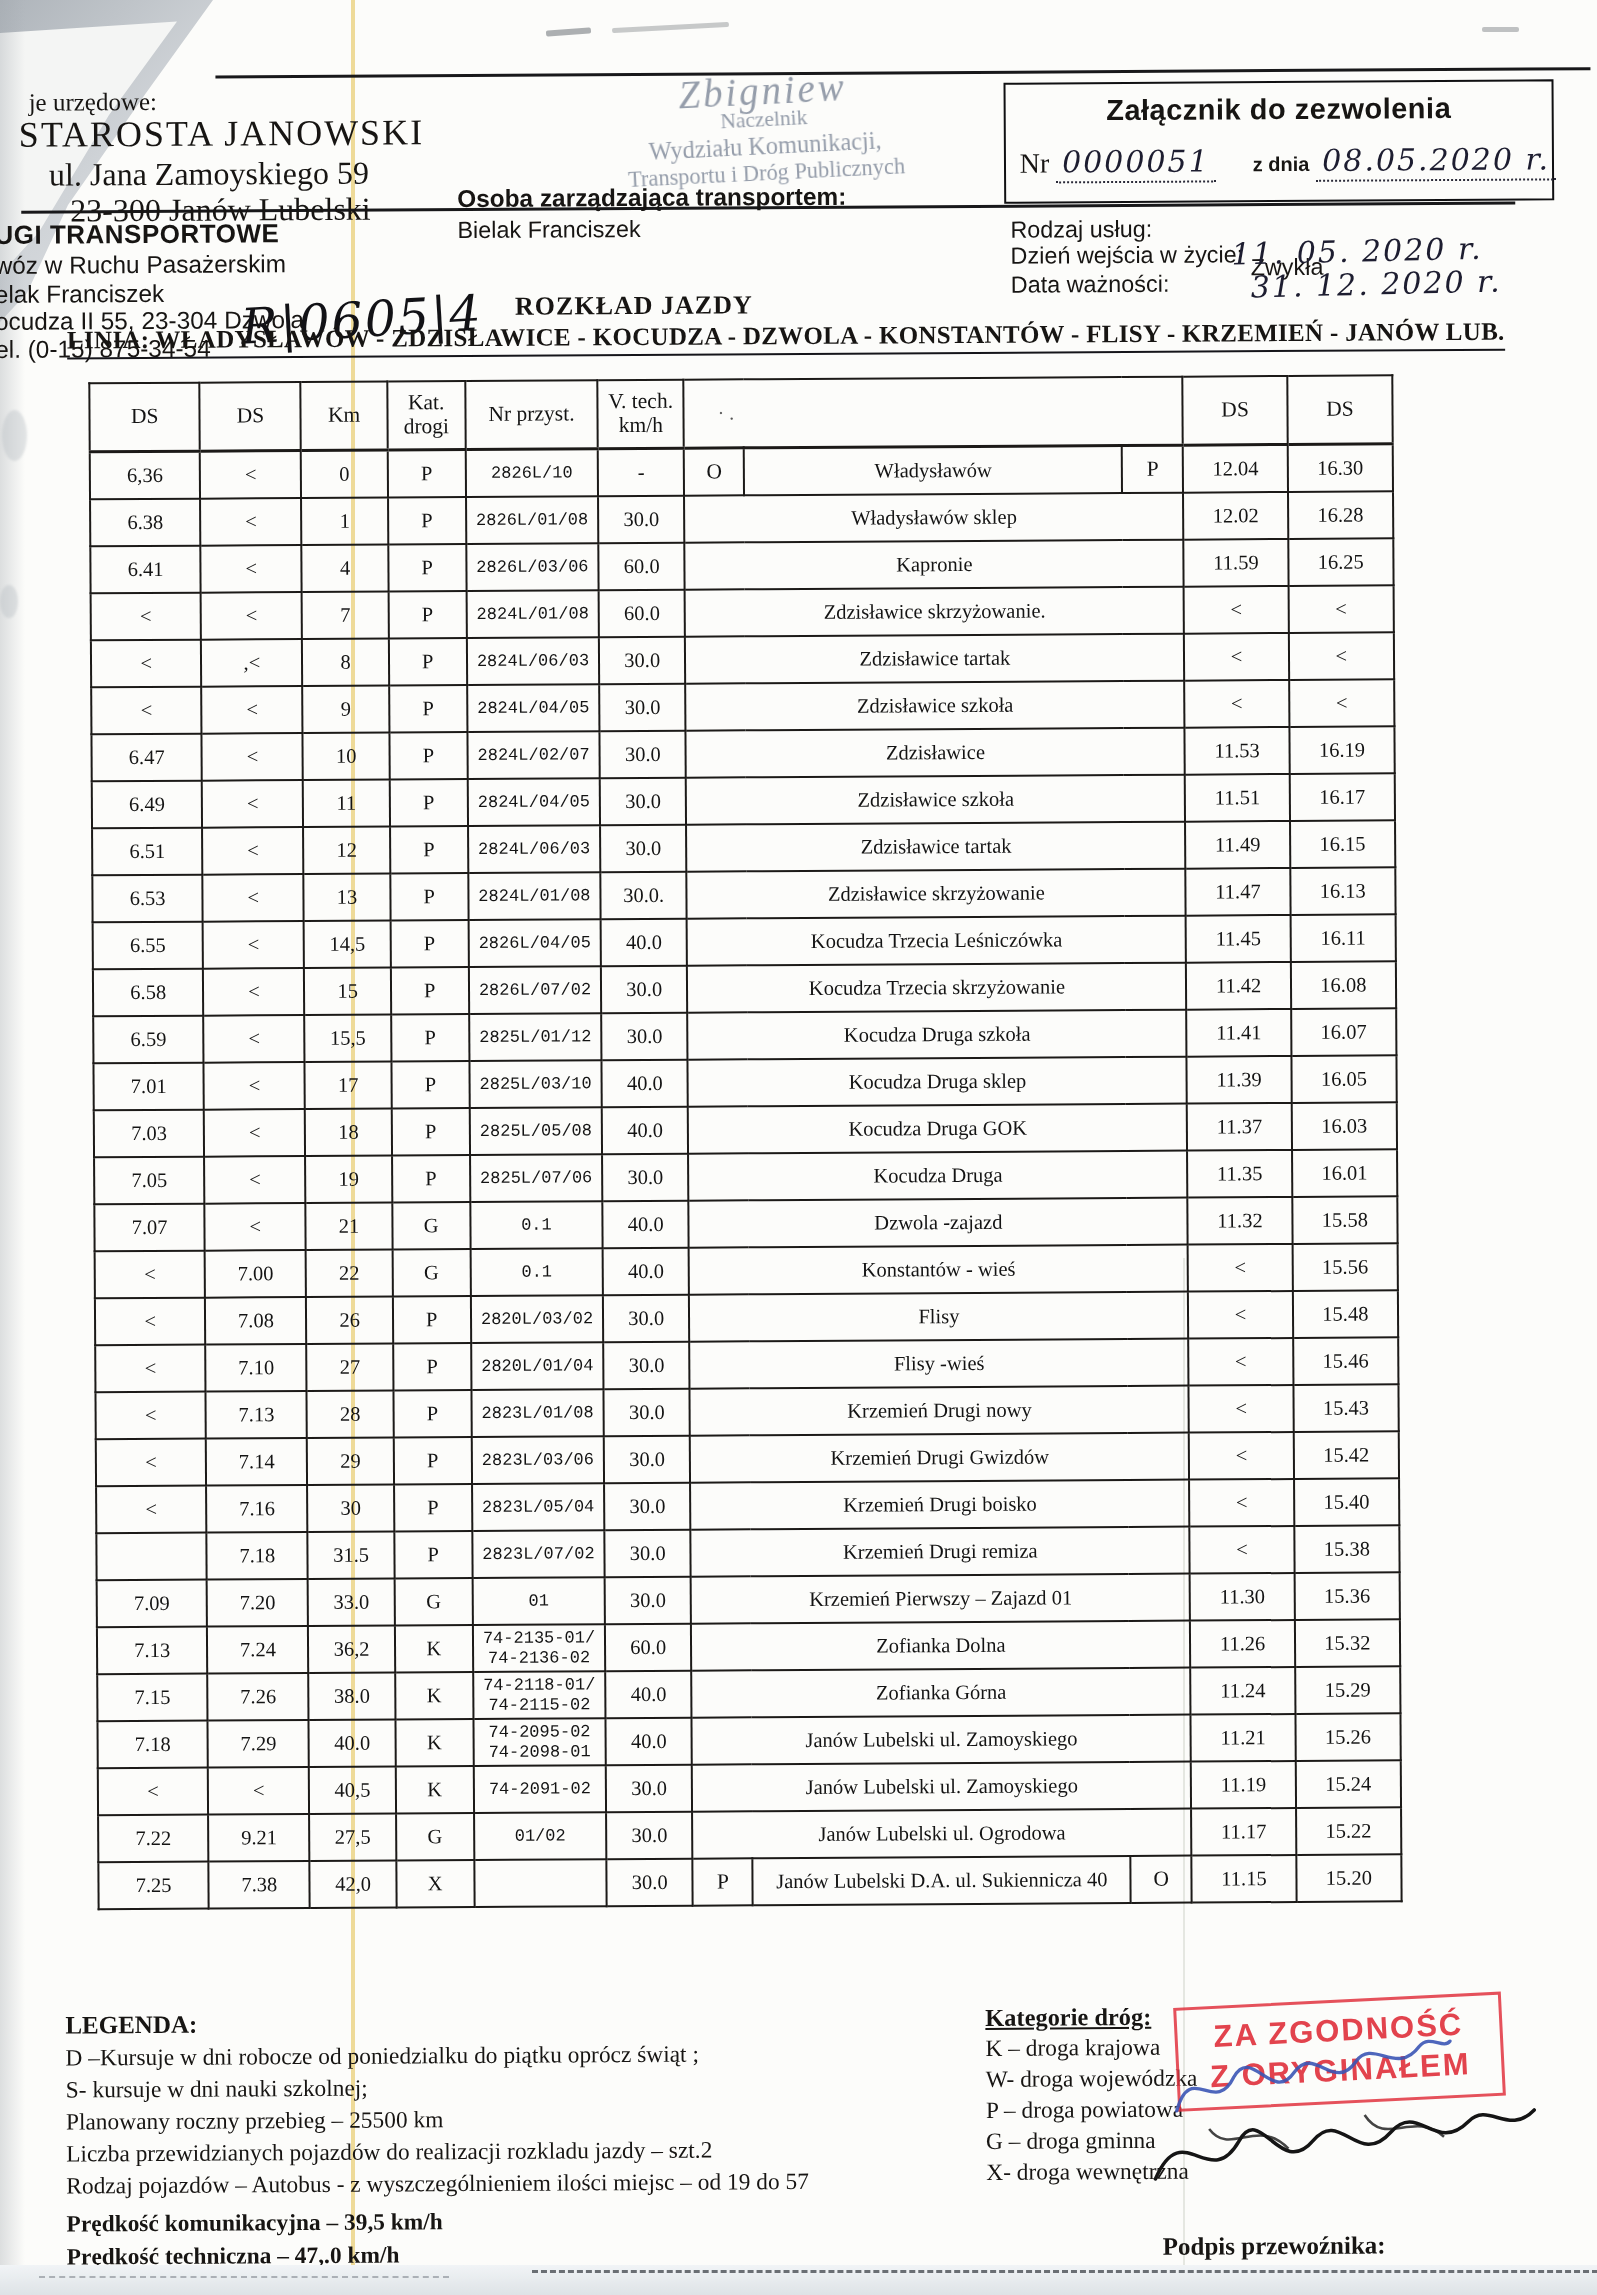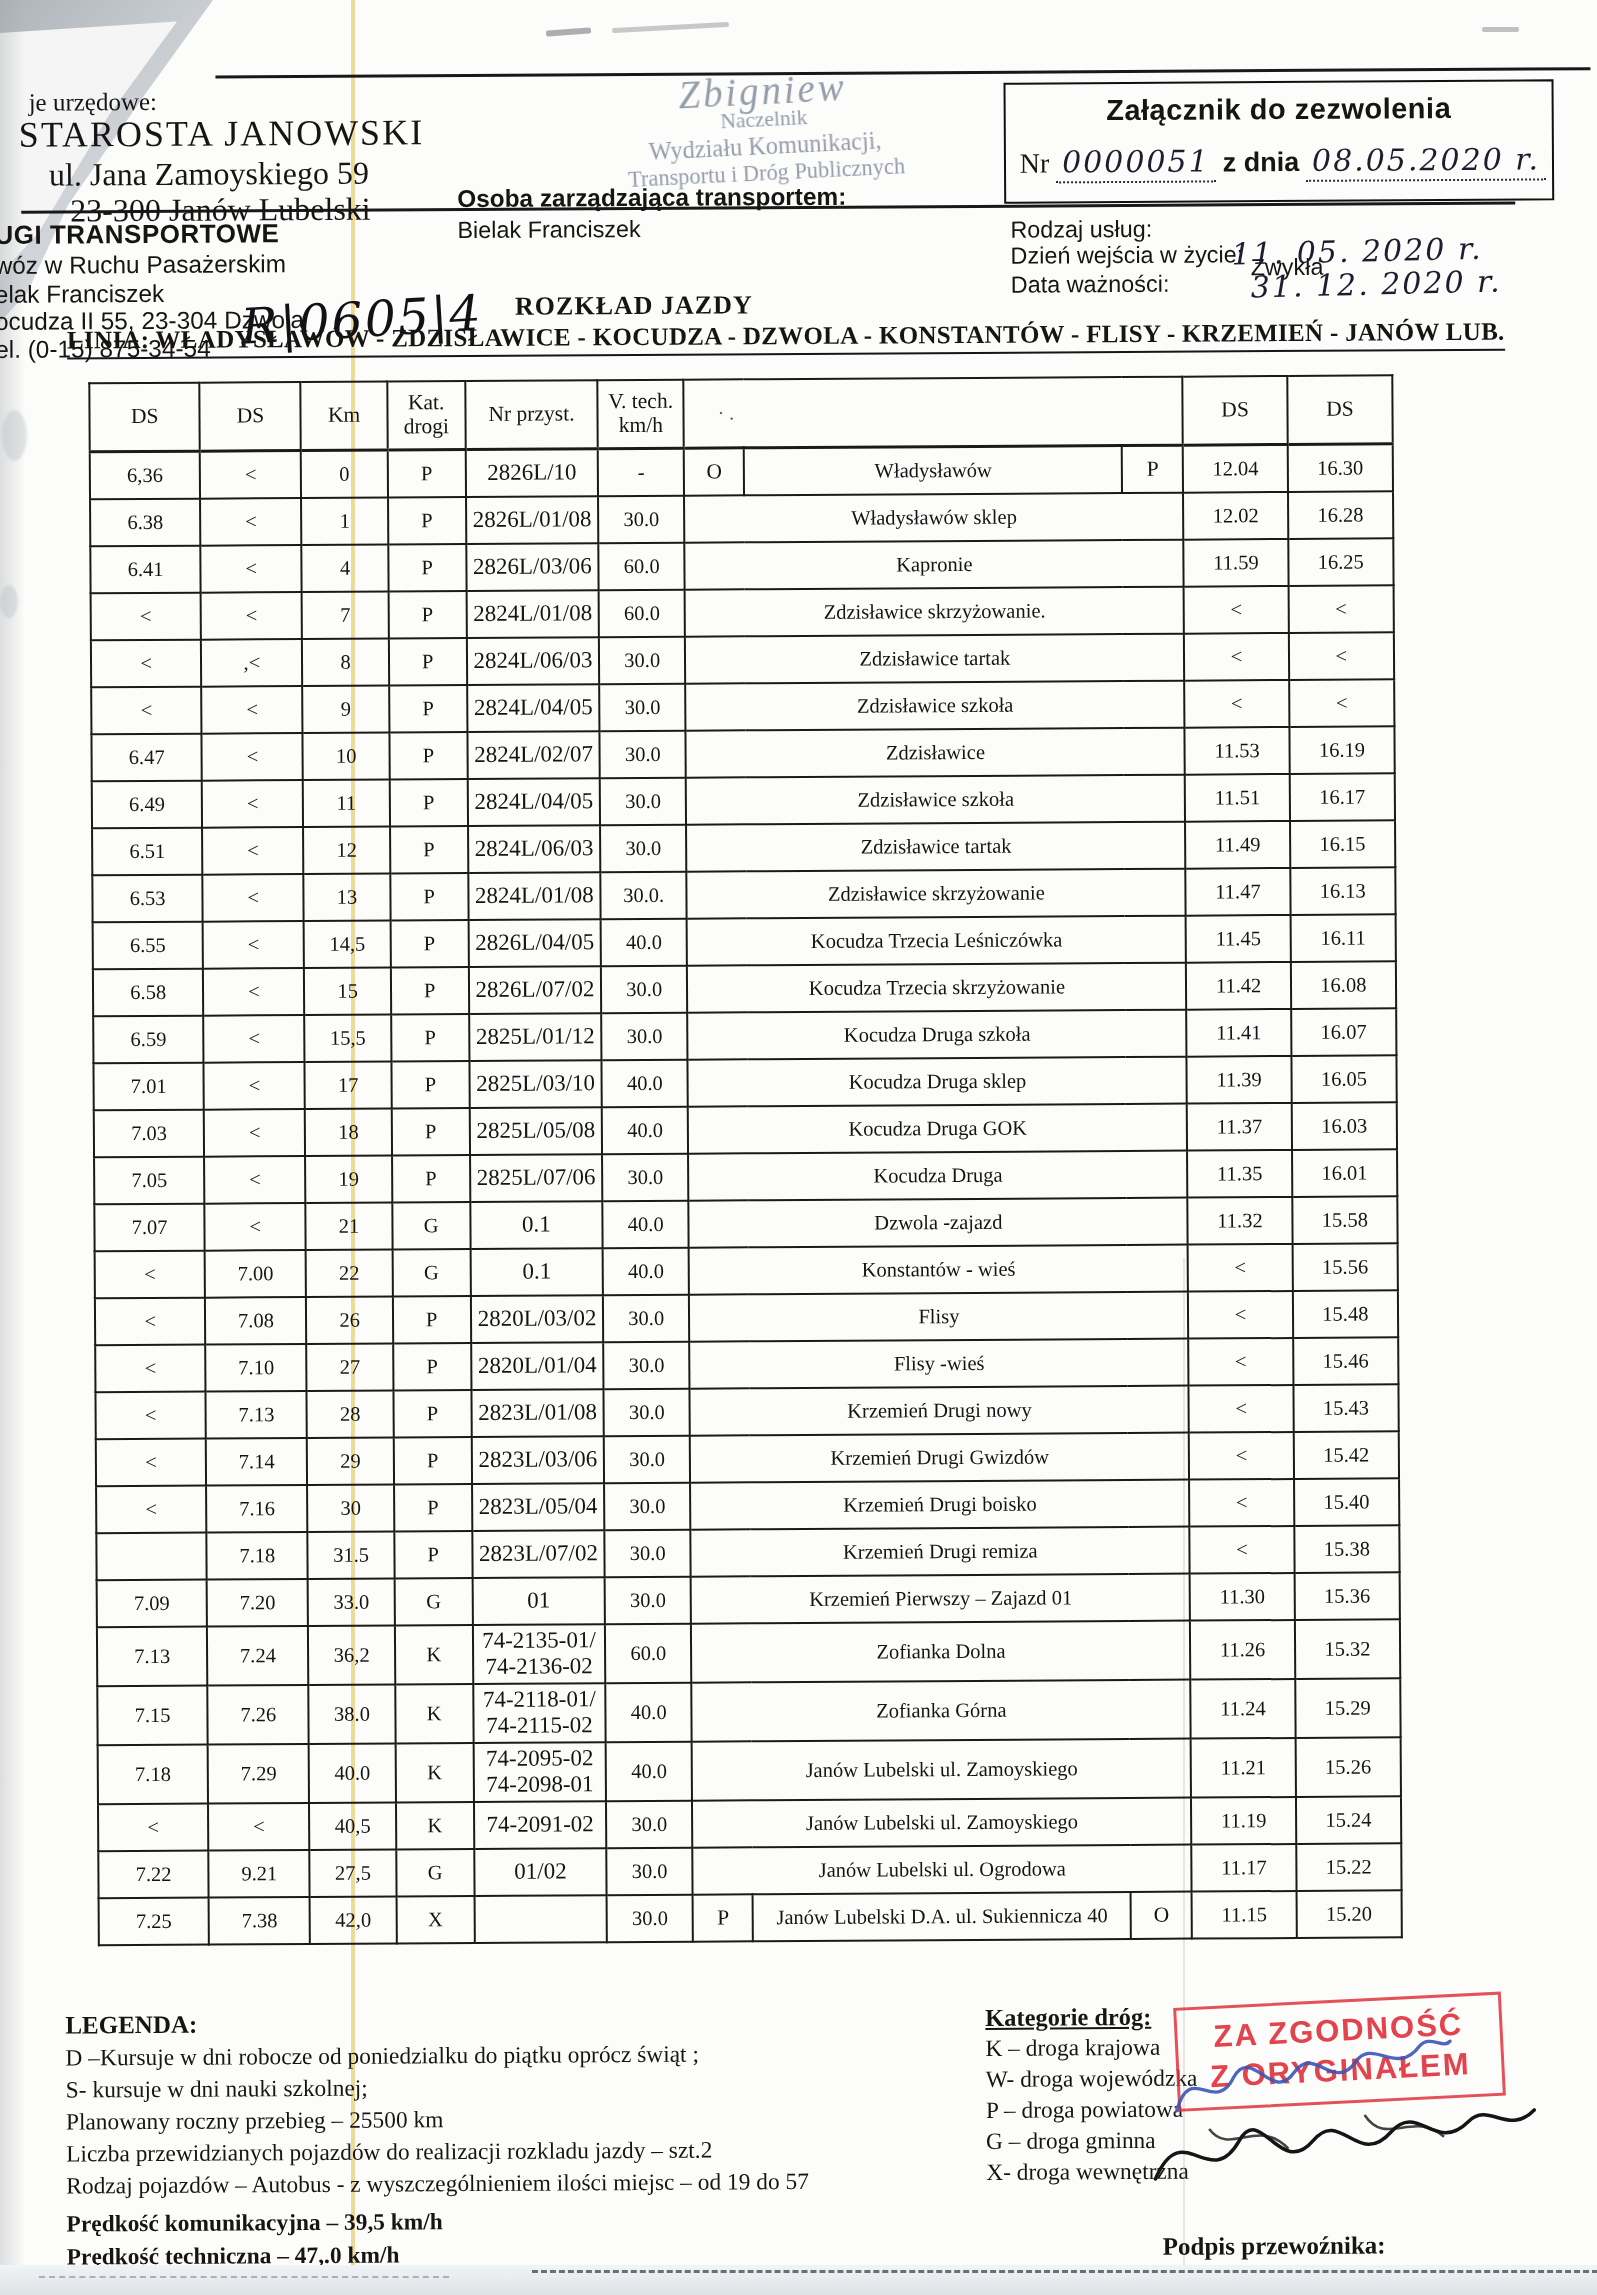--- a/index.html
+++ b/index.html
@@ -56,21 +56,21 @@
 
   #manager-label{left:463px;top:183px;font-size:24.4px;font-weight:bold;font-family:"Liberation Sans",sans-serif;}
   #manager-name{left:463px;top:215px;font-size:23.4px;font-family:"Liberation Sans",sans-serif;}
 
   #attachment-box{left:1010px;top:84px;width:546px;height:117px;border:2.9px solid #101012;}
   #attachment-title{left:0;top:9.8px;width:100%;text-align:center;font-size:29px;font-weight:bold;
     font-family:"Liberation Sans",sans-serif;letter-spacing:0.5px;}
   #attachment-nr-row{left:13.7px;top:60px;font-size:28px;white-space:nowrap;}
   #attachment-nr-row .dot-under{border-bottom:2.9px dotted #2a2a38;padding:0 5.9px 2px 5.9px;}
   #attachment-nr-row .hand{font-size:30px;letter-spacing:2px;}
-  #attachment-nr-row .printed-bold{font-family:"Liberation Sans",sans-serif;font-weight:bold;font-size:27px;}
+  #attachment-nr-row .printed-bold{font-family:"Liberation Sans",sans-serif;font-weight:bold;font-size:20px;margin-left:30px;}
 
   .permit-label{left:1016px;font-size:23.4px;font-family:"Liberation Sans",sans-serif;}
   .permit-value{font-family:"Liberation Sans",sans-serif;}
   #svc-label{top:218px;}
   #svc-value{left:1256px;top:213px;font-size:23.4px;margin-top:44px;}
   #eff-label{top:244px;}
   #eff-value{left:1237px;top:237px;font-size:30px;letter-spacing:2px;transform:rotate(-1deg);}
   #val-label{top:273px;}
   #val-value{left:1256px;top:270px;font-size:30px;letter-spacing:2px;transform:rotate(-1deg);}
 
@@ -78,21 +78,21 @@
   #line-route{left:72px;top:322px;font-size:25px;font-weight:bold;letter-spacing:0.3px;
     border-bottom:2.9px solid #15151a;padding-bottom:2.9px;white-space:nowrap;}
 
   
   #timetable{position:absolute;left:93px;top:378px;width:1305px;border-collapse:collapse;
     font-family:"Liberation Serif",serif;font-size:20.5px;color:#141414;}
   #timetable th,#timetable td{border:2.4px solid #1c1a18;text-align:center;vertical-align:middle;
     padding:2px 3.9px;}
   #timetable th{font-weight:normal;font-size:21.5px;height:62px;white-space:pre-line;line-height:1.1;}
   #timetable td{height:41px;}
-  #timetable .nr-cell{white-space:pre-line;font-size:23px;line-height:1.15;}
+  #timetable .nr-cell{white-space:pre-line;font-size:17px;line-height:1.15;font-family:Liberation Mono, monospace;}
   #timetable .name-cell{font-size:20.5px;}
   #timetable .mark{font-size:21.5px;}
   #timetable th.mid-head{text-align:left;padding-left:33px;color:#3a3a3a;font-size:19.5px;opacity:.85;}
   #timetable thead th{border-bottom-width:3.4px;}
 
   
   #legend{left:60px;top:2005px;font-size:23.4px;line-height:32px;}
   #legend .hdr{font-weight:bold;font-size:25px;}
   #speed-1{left:60px;top:2206px;font-size:23.4px;font-weight:bold;}
   #speed-2{left:60px;top:2239px;font-size:23.4px;font-weight:bold;}

